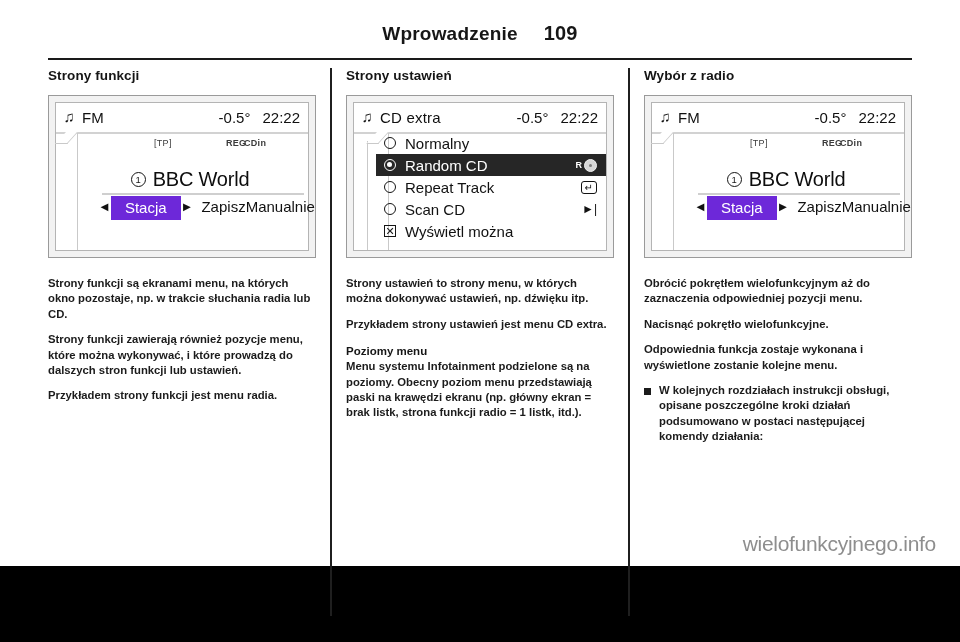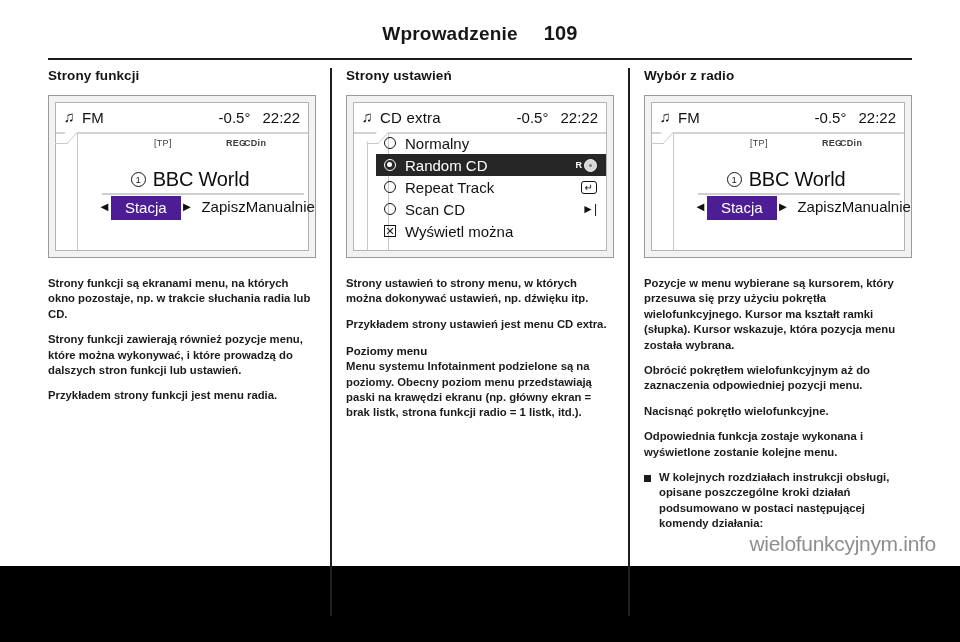--- a/index.html
+++ b/index.html
@@ -232,21 +232,21 @@
     align-items:flex-start;
   }
   .arrow-l,.arrow-r{
     width:22px;
     text-align:center;
     font-size:13px;
     color:#111;
     line-height:22px;
   }
   .chip{
-    background:#4c1d95;
+    background:#6d28d9;
     color:#fff;
     font-size:15px;
     padding:2px 14px 3px 14px;
     line-height:19px;
   }
   .fn-list{
     margin-left:8px;
     display:flex;
     flex-direction:row;
     line-height:22px;
@@ -509,30 +509,29 @@
               <span class="fn-list">
                 <span>Zapisz</span>
                 <span>Manualnie</span>
                 <span>Extra</span>
               </span>
             </div>
           </div>
         </div>
       </div>
 
-      <p class="body">Pozycje w menu wybierane są kursorem, który przesuwa się przy użyciu pokrętła wielofunkcyjnego. Kursor ma kształt ramki (słupka). Kursor wskazuje, która pozycja menu została wybrana.</p>
       <p class="body">Obrócić pokrętłem wielofunkcyjnym aż do zaznaczenia odpowiedniej pozycji menu.</p>
       <p class="body">Nacisnąć pokrętło wielofunkcyjne.</p>
       <p class="body">Odpowiednia funkcja zostaje wykonana i wyświetlone zostanie kolejne menu.</p>
 
       <ul class="bullets">
         <li>
           <span class="sq"></span>
           <span>W kolejnych rozdziałach instrukcji obsługi, opisane poszczególne kroki działań podsumowano w postaci następującej komendy działania:</span>
         </li>
       </ul>
     </div>
 
   </div>
 
-  <div class="watermark">wielofunkcyjnym.info</div>
+  <div class="watermark">wielofunkcyjnego.info</div>
 
 </div>
 
 </body></html>

